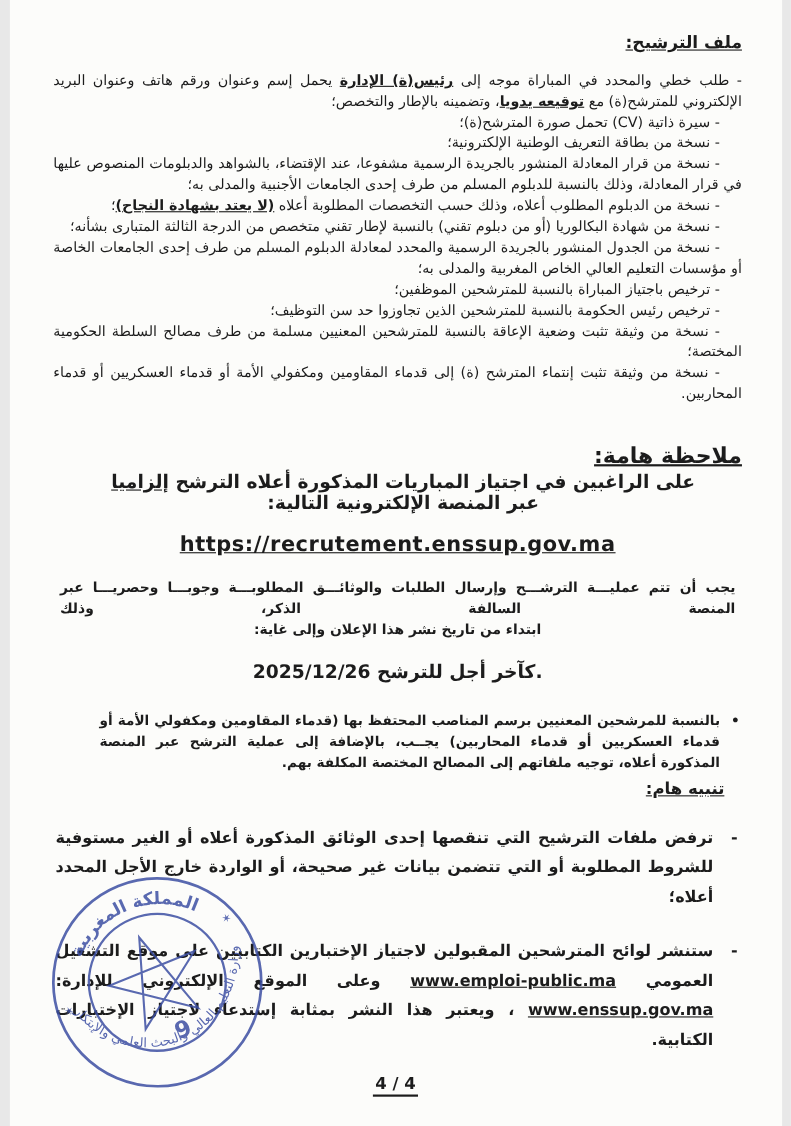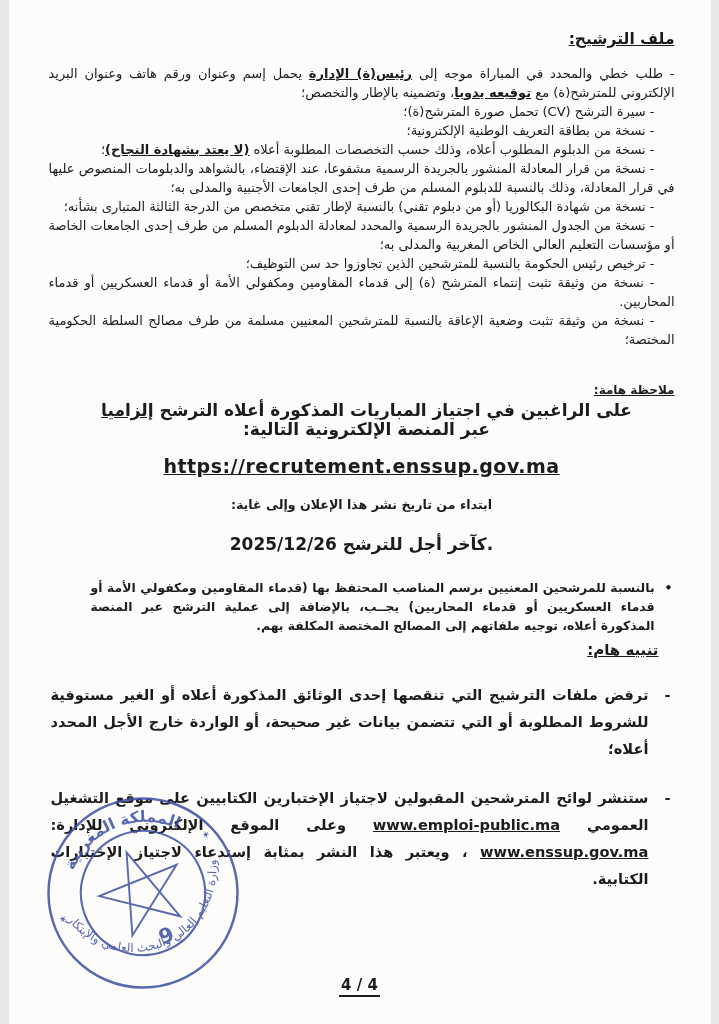--- a/index.html
+++ b/index.html
@@ -29,21 +29,21 @@
   }
   .list p{
     margin:0;
     font-size:13px;line-height:19px;
     text-align:justify;
   }
   .list p.ind{text-indent:20px;}
 
   .note-title{
     margin:34px 0 4px 0;
-    font-size:12px;font-weight:bold;
+    font-size:20px;font-weight:bold;
     text-decoration:underline;text-align:right;
   }
   .note-line{
     margin:2px 30px 0 40px;
     font-size:17px;font-weight:bold;
     text-align:center;line-height:19px;
   }
   .platform-url{
     margin:16px 0 0 0;
     text-align:center;
@@ -103,38 +103,40 @@
 </head>
 <body>
 
 <div class="page">
   <div class="doc">
 
     <h2 class="sec-title">ملف الترشيح:</h2>
 
     <div class="list">
       <p><span>- طلب خطي والمحدد في المباراة موجه إلى </span><span class="bu">رئيس(ة) الإدارة</span><span> يحمل إسم وعنوان ورقم هاتف وعنوان البريد الإلكتروني للمترشح(ة) مع </span><span class="bu">توقيعه يدويا</span><span>، وتضمينه بالإطار والتخصص؛</span></p>
-      <p class="ind">- سيرة الترشح (CV) تحمل صورة المترشح(ة)؛</p>
+      <p class="ind">- سيرة ذاتية (CV) تحمل صورة المترشح(ة)؛</p>
       <p class="ind">- نسخة من بطاقة التعريف الوطنية الإلكترونية؛</p>
+      <p class="ind">- نسخة من قرار المعادلة المنشور بالجريدة الرسمية مشفوعا، عند الإقتضاء، بالشواهد والدبلومات المنصوص عليها في قرار المعادلة، وذلك بالنسبة للدبلوم المسلم من طرف إحدى الجامعات الأجنبية والمدلى به؛</p>
       <p class="ind"><span>- نسخة من الدبلوم المطلوب أعلاه، وذلك حسب التخصصات المطلوبة أعلاه </span><span class="bu">(لا يعتد بشهادة النجاح)</span><span>؛</span></p>
-      <p class="ind">- نسخة من قرار المعادلة المنشور بالجريدة الرسمية مشفوعا، عند الإقتضاء، بالشواهد والدبلومات المنصوص عليها في قرار المعادلة، وذلك بالنسبة للدبلوم المسلم من طرف إحدى الجامعات الأجنبية والمدلى به؛</p>
       <p class="ind">- نسخة من شهادة البكالوريا (أو من دبلوم تقني) بالنسبة لإطار تقني متخصص من الدرجة الثالثة المتبارى بشأنه؛</p>
       <p class="ind">- نسخة من الجدول المنشور بالجريدة الرسمية والمحدد لمعادلة الدبلوم المسلم من طرف إحدى الجامعات الخاصة أو مؤسسات التعليم العالي الخاص المغربية والمدلى به؛</p>
+      <p class="ind">- ترخيص باجتياز المباراة بالنسبة للمترشحين الموظفين؛</p>
       <p class="ind">- ترخيص رئيس الحكومة بالنسبة للمترشحين الذين تجاوزوا حد سن التوظيف؛</p>
+      <p class="ind">- نسخة من وثيقة تثبت وضعية الإعاقة بالنسبة للمترشحين المعنيين مسلمة من طرف مصالح السلطة الحكومية المختصة؛</p>
       <p class="ind">- نسخة من وثيقة تثبت إنتماء المترشح (ة) إلى قدماء المقاومين ومكفولي الأمة أو قدماء العسكريين أو قدماء المحاربين.</p>
-      <p class="ind">- نسخة من وثيقة تثبت وضعية الإعاقة بالنسبة للمترشحين المعنيين مسلمة من طرف مصالح السلطة الحكومية المختصة؛</p>
     </div>
 
     <h3 class="note-title">ملاحظة هامة:</h3>
 
     <p class="note-line"><span>على الراغبين في اجتياز المباريات المذكورة أعلاه الترشح </span><span class="bu">إلزاميا</span><span> عبر المنصة الإلكترونية التالية:</span></p>
 
     <p class="platform-url">https://recrutement.enssup.gov.ma</p>
 
     <div class="oblig-para">
+      <div class="l1">يجب أن تتم عمليـــة الترشـــح وإرسال الطلبات والوثائـــق المطلوبـــة وجوبـــا وحصريـــا عبر المنصة السالفة الذكر، وذلك</div>
       <div class="l2">ابتداء من تاريخ نشر هذا الإعلان وإلى غاية:</div>
     </div>
 
     <p class="deadline">2025/12/26 كآخر أجل للترشح.</p>
 
     <div class="reserved">
       <span class="mark">•</span>
       <span class="txt">بالنسبة للمرشحين المعنيين برسم المناصب المحتفظ بها (قدماء المقاومين ومكفولي الأمة أو قدماء العسكريين أو قدماء المحاربين) يجــب، بالإضافة إلى عملية الترشح عبر المنصة المذكورة أعلاه، توجيه ملفاتهم إلى المصالح المختصة المكلفة بهم.</span>
     </div>
 

